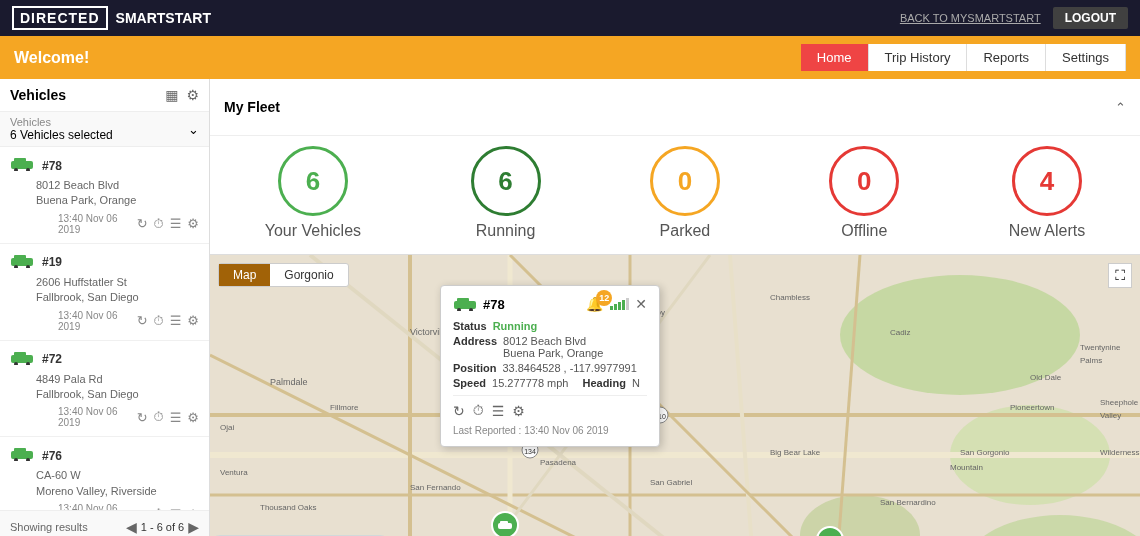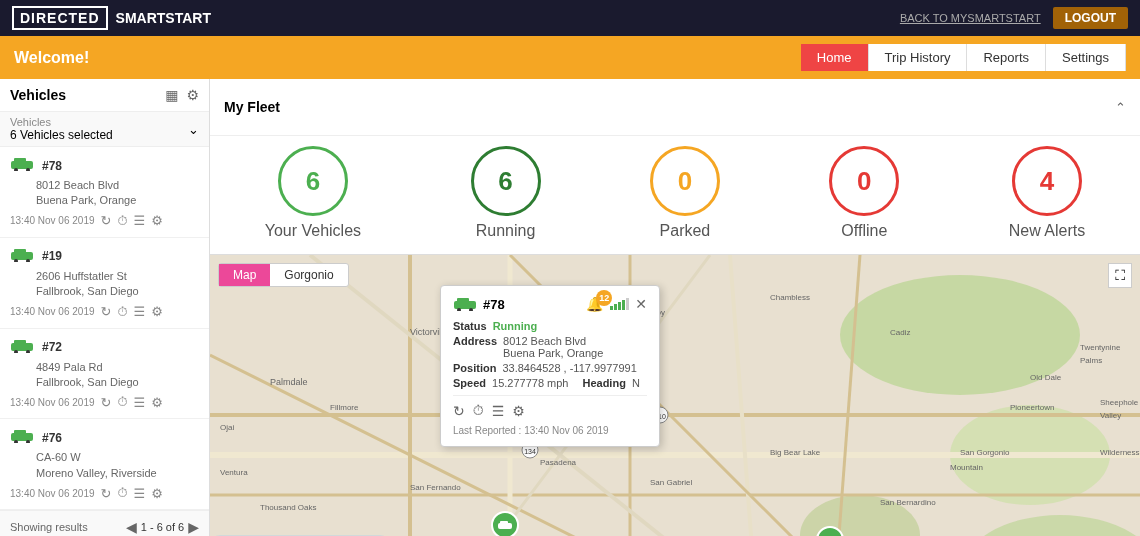--- a/index.html
+++ b/index.html
@@ -13,21 +13,21 @@
     #brand { display: flex; align-items: center; gap: 8px; }
     #directed-logo {
       color: white; font-weight: bold; font-size: 14px; letter-spacing: 1px;
       border: 2px solid white; padding: 2px 6px;
     }
     #smartstart-logo { color: white; font-size: 14px; }
     #smartstart-logo span { font-weight: bold; }
     #nav-right { display: flex; align-items: center; gap: 12px; }
     #back-link { color: #aaa; font-size: 11px; text-decoration: underline; cursor: pointer; padding-left: 48px; }
     #logout-btn {
-      background: #a16207; color: white; border: none; padding: 4px 12px;
+      background: #404040; color: white; border: none; padding: 4px 12px;
       font-size: 12px; font-weight: bold; cursor: pointer; border-radius: 2px;
     }
 
     
     #welcome-bar {
       background: #f5a623; padding: 8px 14px;
       display: flex; align-items: center; justify-content: space-between;
     }
     #welcome-text { color: white; font-weight: bold; font-size: 16px; }
     #main-nav { display: flex; gap: 0; }
@@ -68,21 +68,21 @@
     }
     .vehicle-top { display: flex; align-items: center; gap: 8px; margin-bottom: 2px; }
     .vehicle-icon { color: #4CAF50; font-size: 18px; }
     .vehicle-number { font-weight: bold; font-size: 12px; color: #333; }
     .vehicle-address { font-size: 11px; color: #666; margin-left: 26px; line-height: 1.4; }
     .vehicle-actions {
       display: flex; align-items: center; gap: 6px; margin-top: 4px;
       font-size: 10px; color: #888;
     }
     .vehicle-action-icon { cursor: pointer; color: #888; font-size: 13px; }
-    .vehicle-timestamp { font-size: 10px; color: #888; }
+    .vehicle-timestamp { font-size: 10px; color: #888; margin-left: 48px; }
 
     #sidebar-footer {
       padding: 8px 10px; border-top: 1px solid #eee;
       display: flex; align-items: center; justify-content: space-between;
       background: #f9f9f9;
     }
     #showing-results { font-size: 11px; color: #666; }
     #pagination { display: flex; align-items: center; gap: 4px; }
     .page-btn { cursor: pointer; color: #666; font-size: 14px; }
     #page-info { font-size: 11px; color: #333; }
@@ -117,21 +117,21 @@
 
     
     #map-container { flex: 1; position: relative; overflow: hidden; }
     #map-tabs {
       position: absolute; top: 8px; left: 8px; z-index: 10;
       display: flex; background: white; border: 1px solid #ccc; border-radius: 3px;
     }
     .map-tab {
       padding: 4px 14px; font-size: 12px; cursor: pointer; color: #333;
     }
-    .map-tab.active { background: #ec4899; color: white; text-align: right; }
+    .map-tab.active { background: #a16207; color: white; text-align: right; }
 
     #map-fullscreen {
       position: absolute; top: 8px; right: 8px; z-index: 10;
       background: white; border: 1px solid #ccc; padding: 3px 6px; cursor: pointer;
       font-size: 14px;
     }
 
     
     #map-bg {
       width: 100%; height: 100%;

